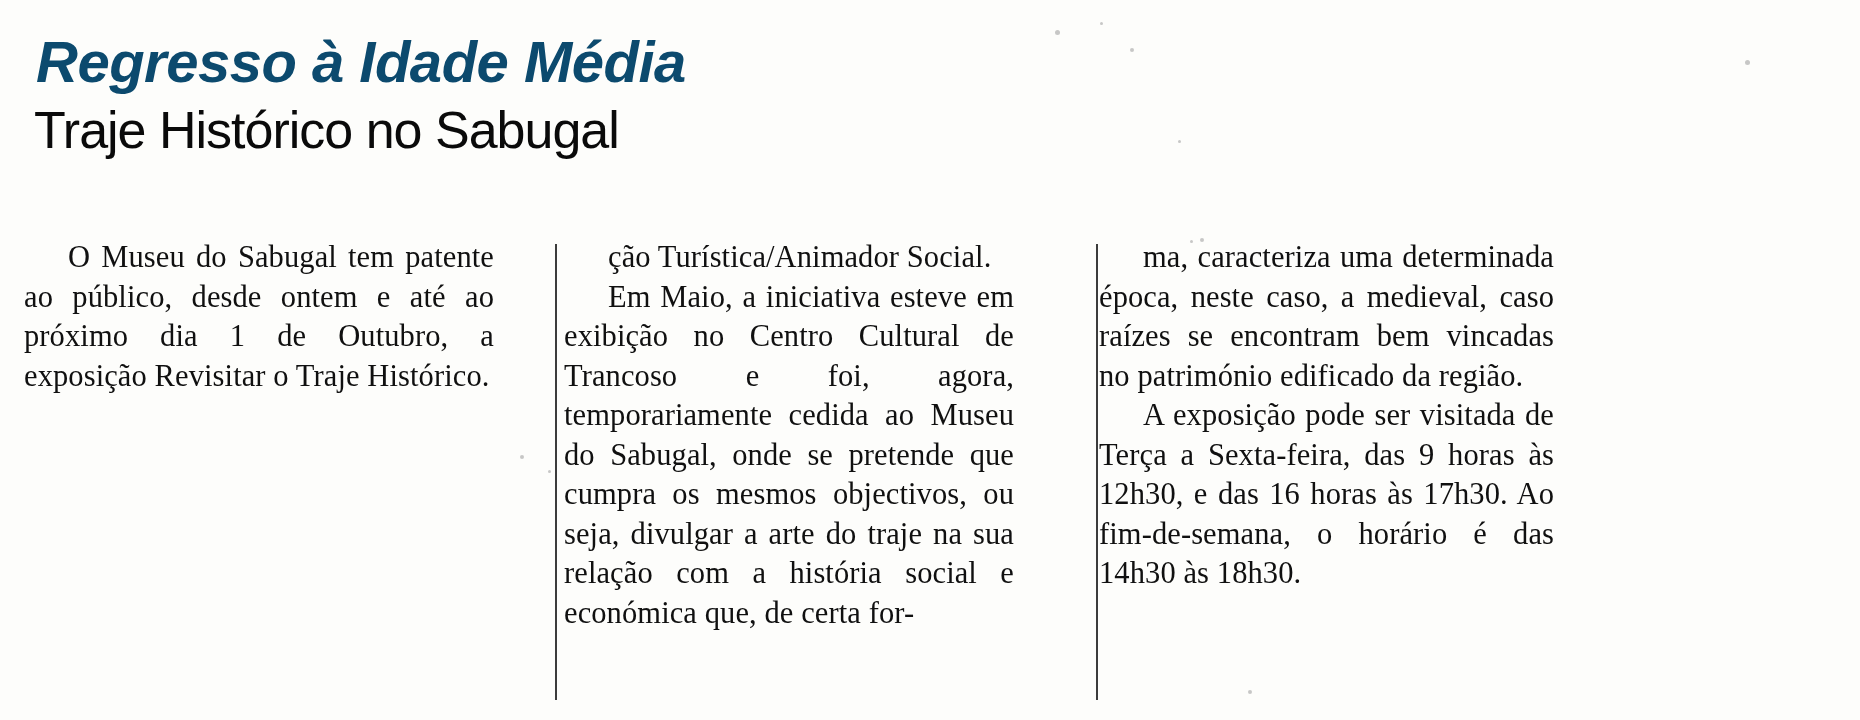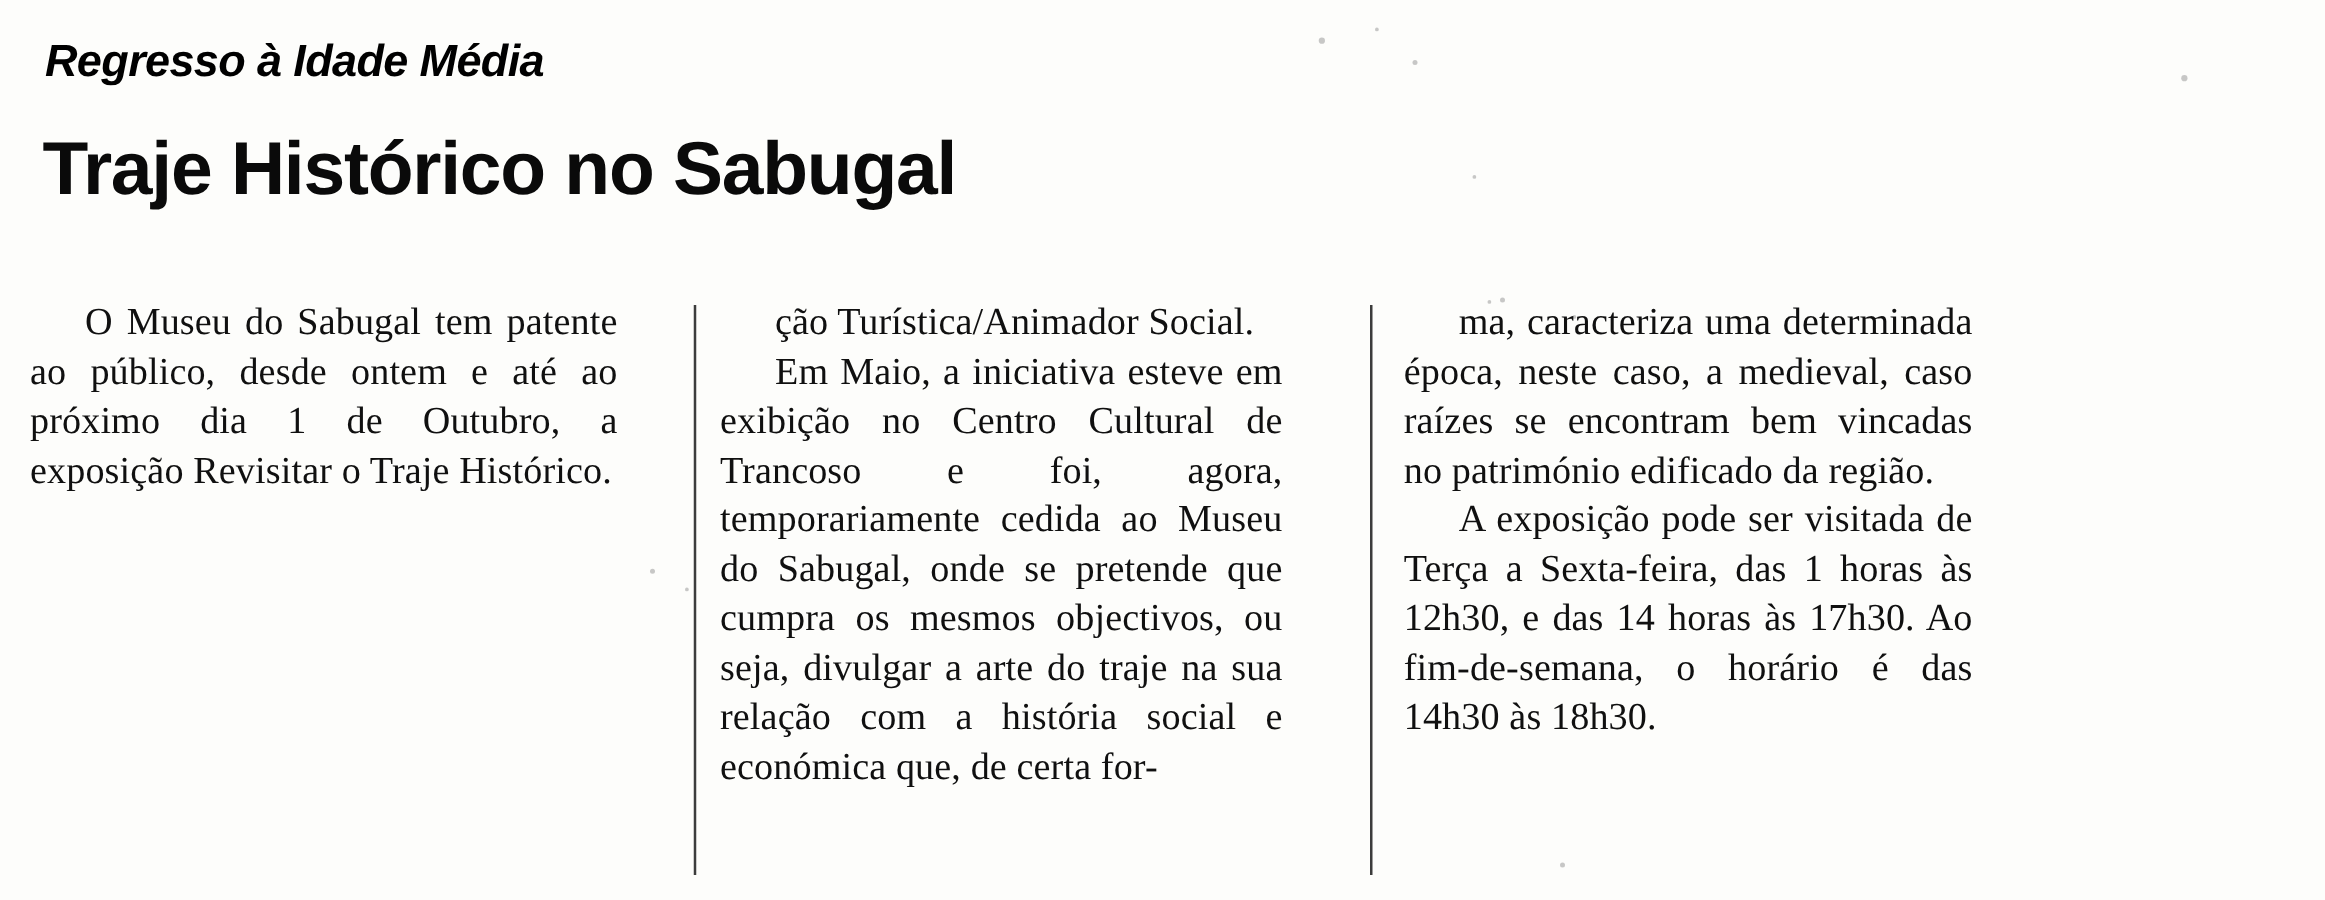--- a/index.html
+++ b/index.html
@@ -30,44 +30,44 @@
     opacity: 0.55;
     pointer-events: none;
   }
   .kicker {
     position: absolute;
     left: 36px;
     top: 28px;
     font-family: "Liberation Sans", sans-serif;
     font-style: italic;
     font-weight: bold;
-    font-size: 36px;
+    font-size: 58px;
     letter-spacing: -0.5px;
-    color: #000000;
+    color: #0c4a6e;
     white-space: nowrap;
   }
   .headline {
     position: absolute;
     left: 34px;
     top: 100px;
     font-family: "Liberation Sans", sans-serif;
-    font-weight: bold;
-    font-size: 60px;
+    font-weight: normal;
+    font-size: 52px;
     letter-spacing: -1px;
     color: #0a0a0a;
     white-space: nowrap;
   }
   .columns {
     position: absolute;
     left: 24px;
     top: 238px;
     width: 1812px;
     height: 470px;
     display: flex;
-    gap: 12px;
+    gap: 0px;
   }
   .col {
     width: 500px;
     position: relative;
     padding-right: 30px;
     box-sizing: border-box;
   }
   .col.c2 { width: 520px; padding-left: 40px; }
   .col.c3 { width: 540px; padding-left: 55px; }
   .col p {
@@ -122,17 +122,17 @@
       <p>O Museu do Sabugal tem patente ao público, desde ontem e até ao próximo dia 1 de Outubro, a exposição Revisitar o Traje Histórico.</p>
     </div>
 
     <div class="col c2">
       <p>ção Turística/Animador Social.</p>
       <p>Em Maio, a iniciativa esteve em exibição no Centro Cultural de Trancoso e foi, agora, temporariamente cedida ao Museu do Sabugal, onde se pretende que cumpra os mesmos objectivos, ou seja, divulgar a arte do traje na sua relação com a história social e económica que, de certa for-</p>
     </div>
 
     <div class="col c3">
       <p>ma, caracteriza uma determinada época, neste caso, a medieval, caso raízes se encontram bem vincadas no património edificado da região.</p>
-      <p>A exposição pode ser visitada de Terça a Sexta-feira, das 1 horas às 12h30, e das 14 horas às 17h30. Ao fim-de-semana, o horário é das 14h30 às 18h30.</p>
+      <p>A exposição pode ser visitada de Terça a Sexta-feira, das 9 horas às 12h30, e das 16 horas às 17h30. Ao fim-de-semana, o horário é das 14h30 às 18h30.</p>
     </div>
 
   </div>
 </div>
 
 </body></html>

